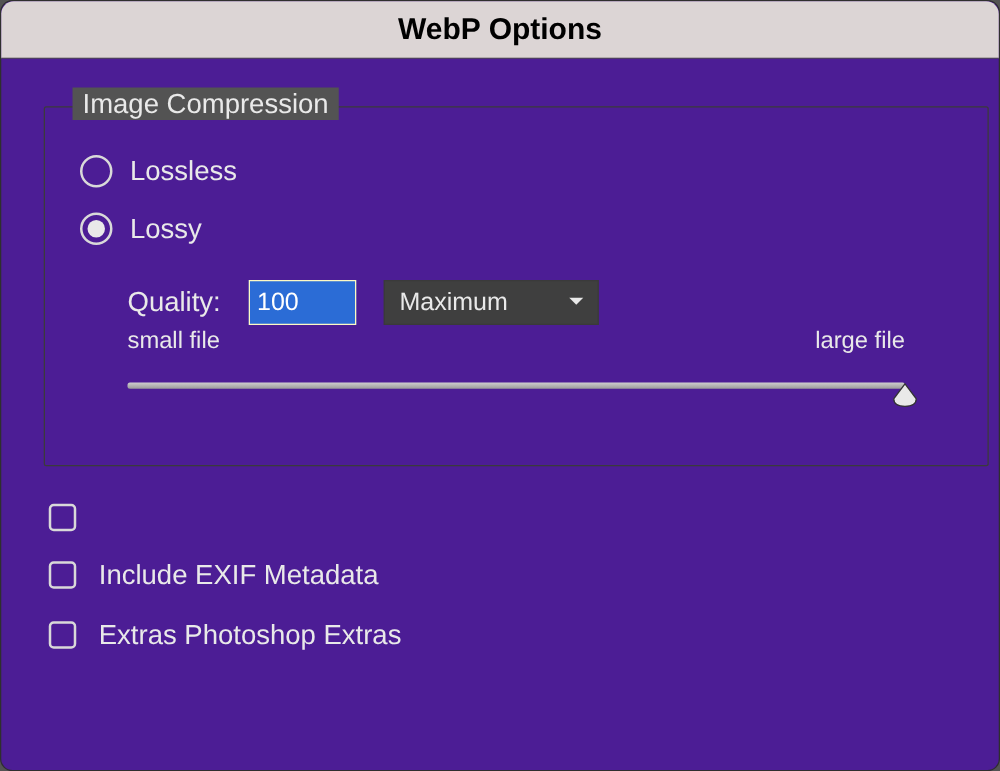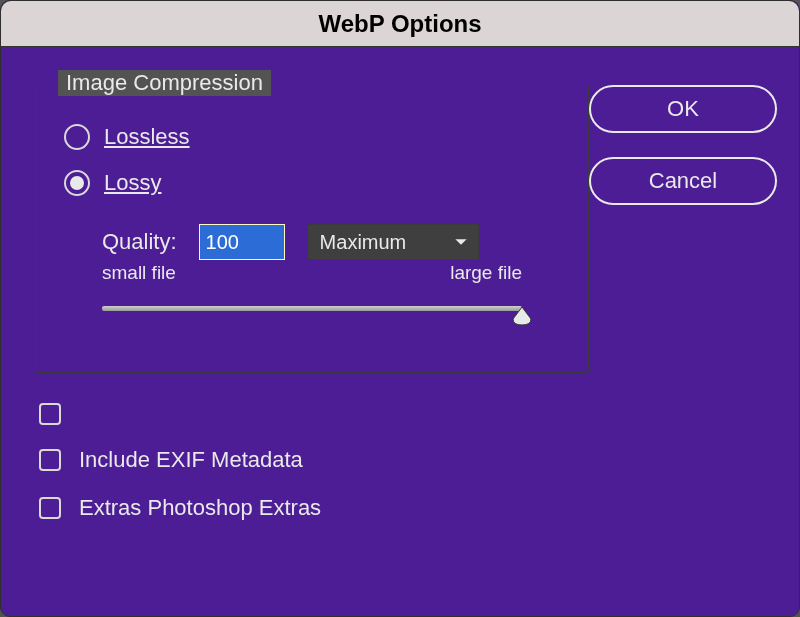--- a/index.html
+++ b/index.html
@@ -27,21 +27,22 @@
     display: flex;
     align-items: center;
     justify-content: center;
     font-size: 24px;
     font-weight: 700;
     color: #000;
   }
   .content {
     flex: 1;
     display: flex;
-    padding: 24px 22px 20px 34px;
+    padding: 24px 8px 20px 34px;
+    gap: 30px;
   }
   .left-col { flex: 1; min-width: 0; }
   .right-col { width: 188px; display: flex; flex-direction: column; gap: 24px; padding-top: 14px; }
 
   
   .fieldset {
     border: 1px solid #3b3b3b;
     border-radius: 2px;
     padding: 18px 28px 40px 28px;
     position: relative;
@@ -57,21 +58,20 @@
     color: #e9e9e9;
   }
   .radio-row {
     display: flex;
     align-items: center;
     gap: 14px;
     margin: 20px 0 0 0;
     font-size: 22px;
     color: #e9e9e9;
     cursor: pointer;
-    text-decoration: underline;
   }
   .radio-outer {
     width: 26px; height: 26px;
     border: 2px solid #d9d9d9;
     border-radius: 50%;
     display: flex; align-items: center; justify-content: center;
     flex-shrink: 0;
   }
   .radio-inner {
     width: 14px; height: 14px;
@@ -233,18 +233,14 @@
           <span>Include EXIF Metadata</span>
         </div>
         <div class="checkbox-row">
           <span class="checkbox-box"></span>
           <span>Extras Photoshop Extras</span>
         </div>
       </div>
 
     </div>
 
-    <div class="right-col">
-      <div class="pill-btn">OK</div>
-      <div class="pill-btn">Cancel</div>
-    </div>
   </div>
 </div>
 
 </body></html>

